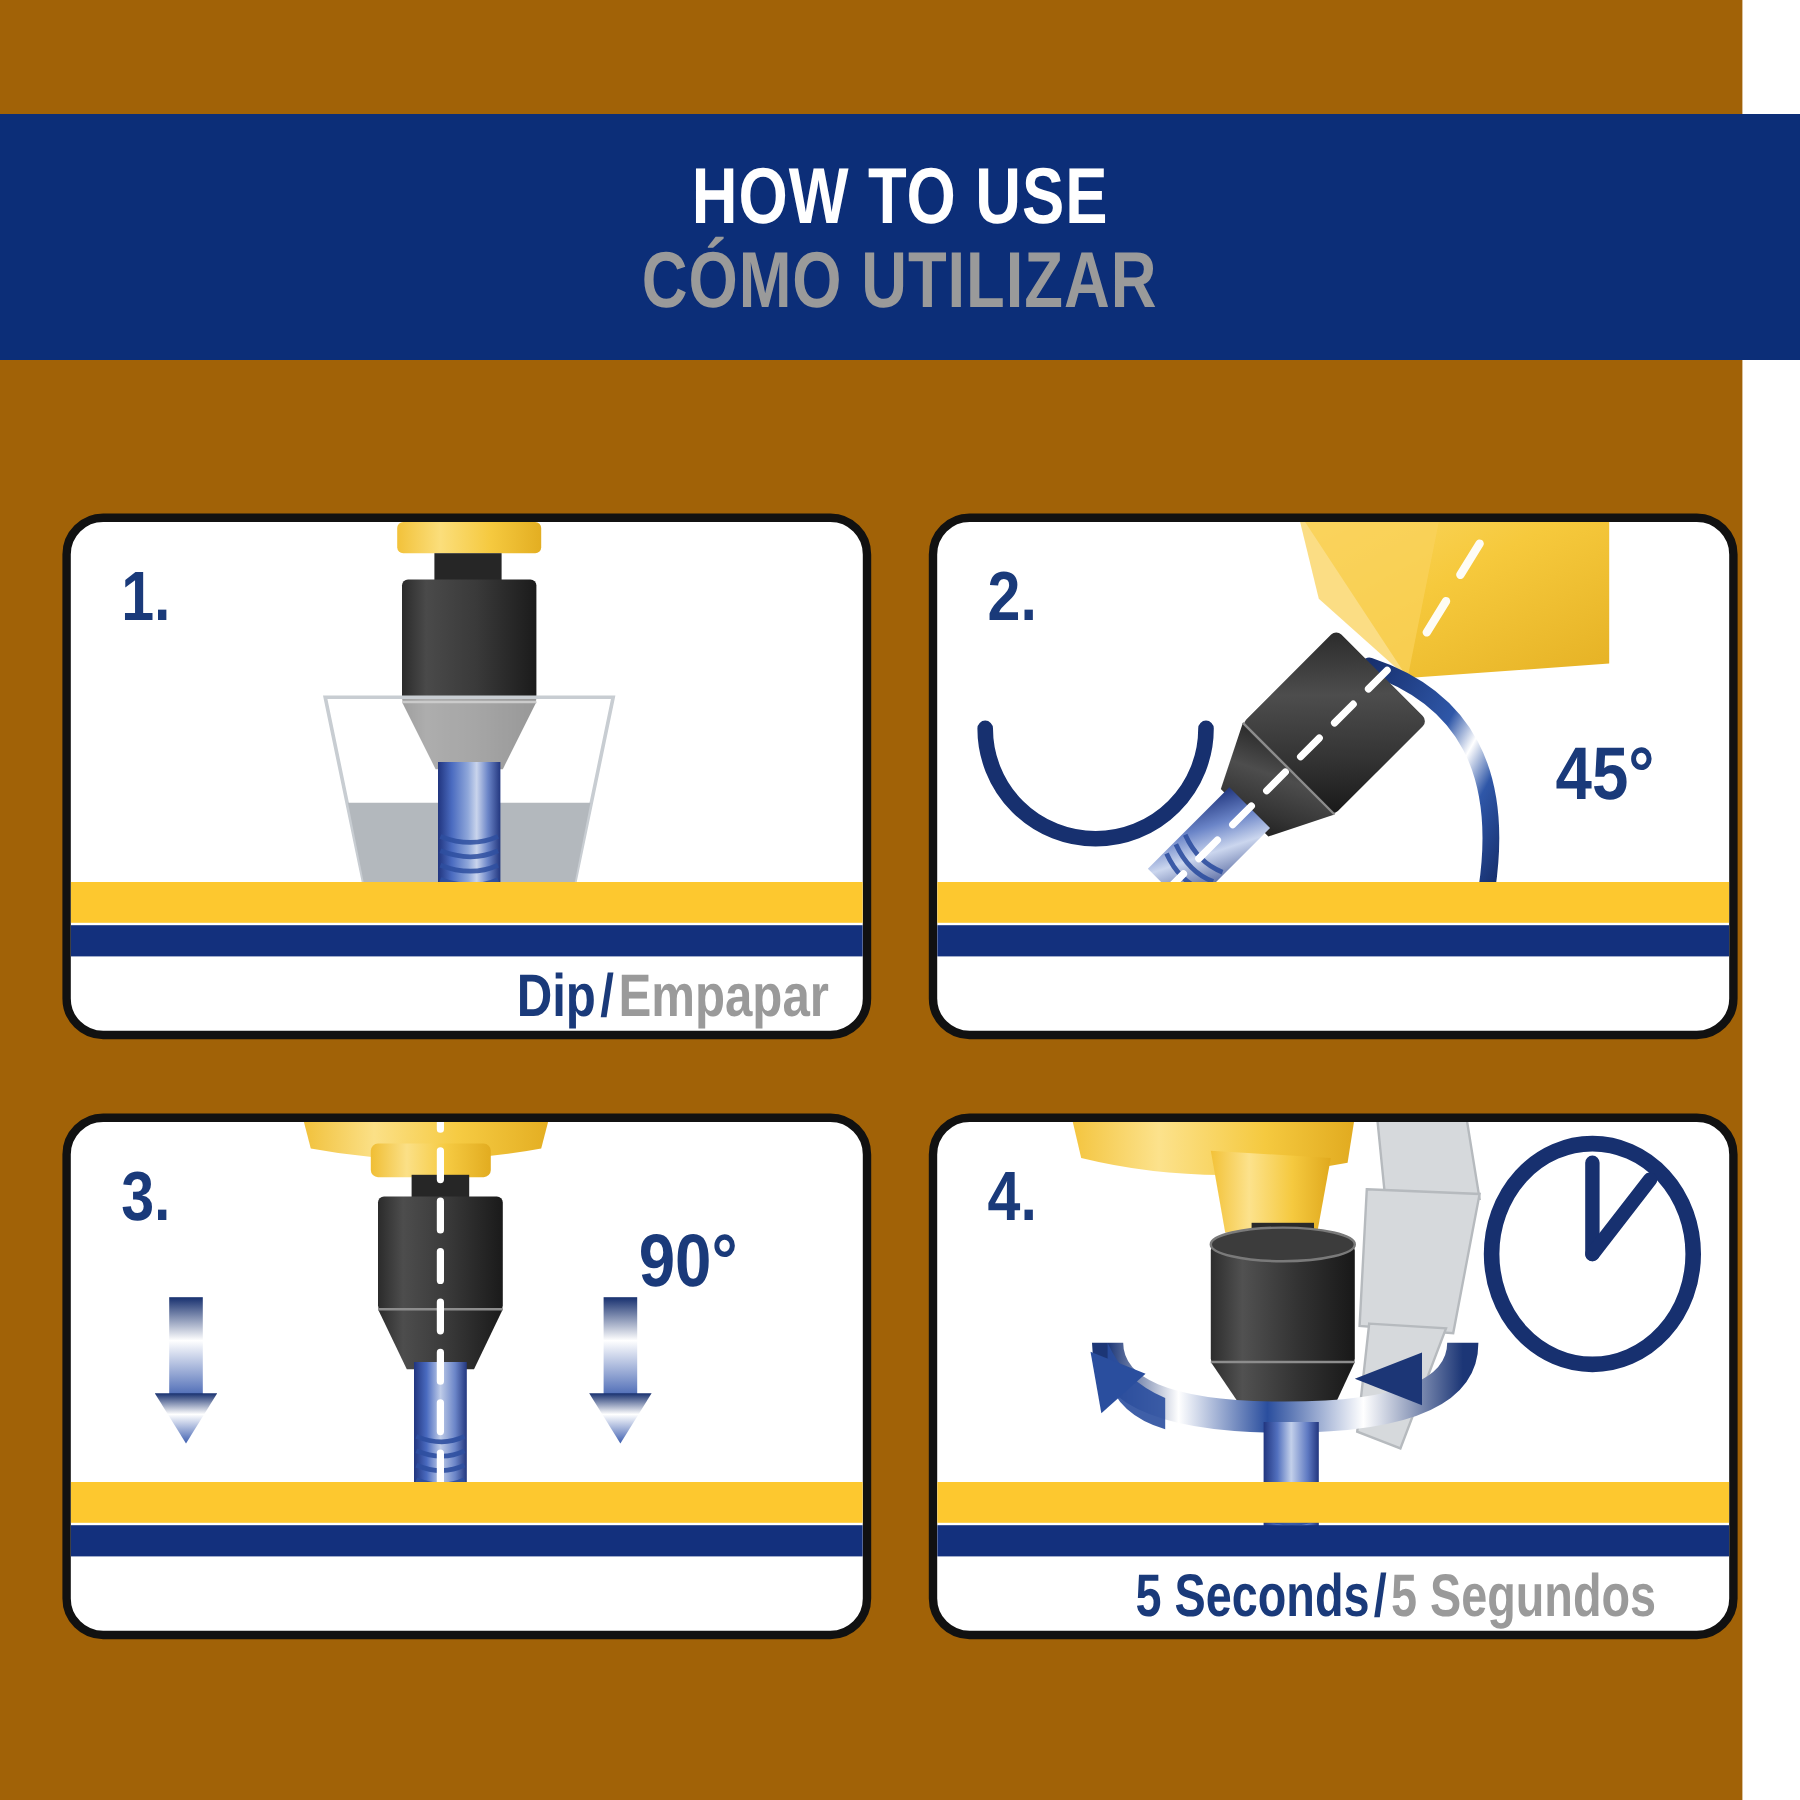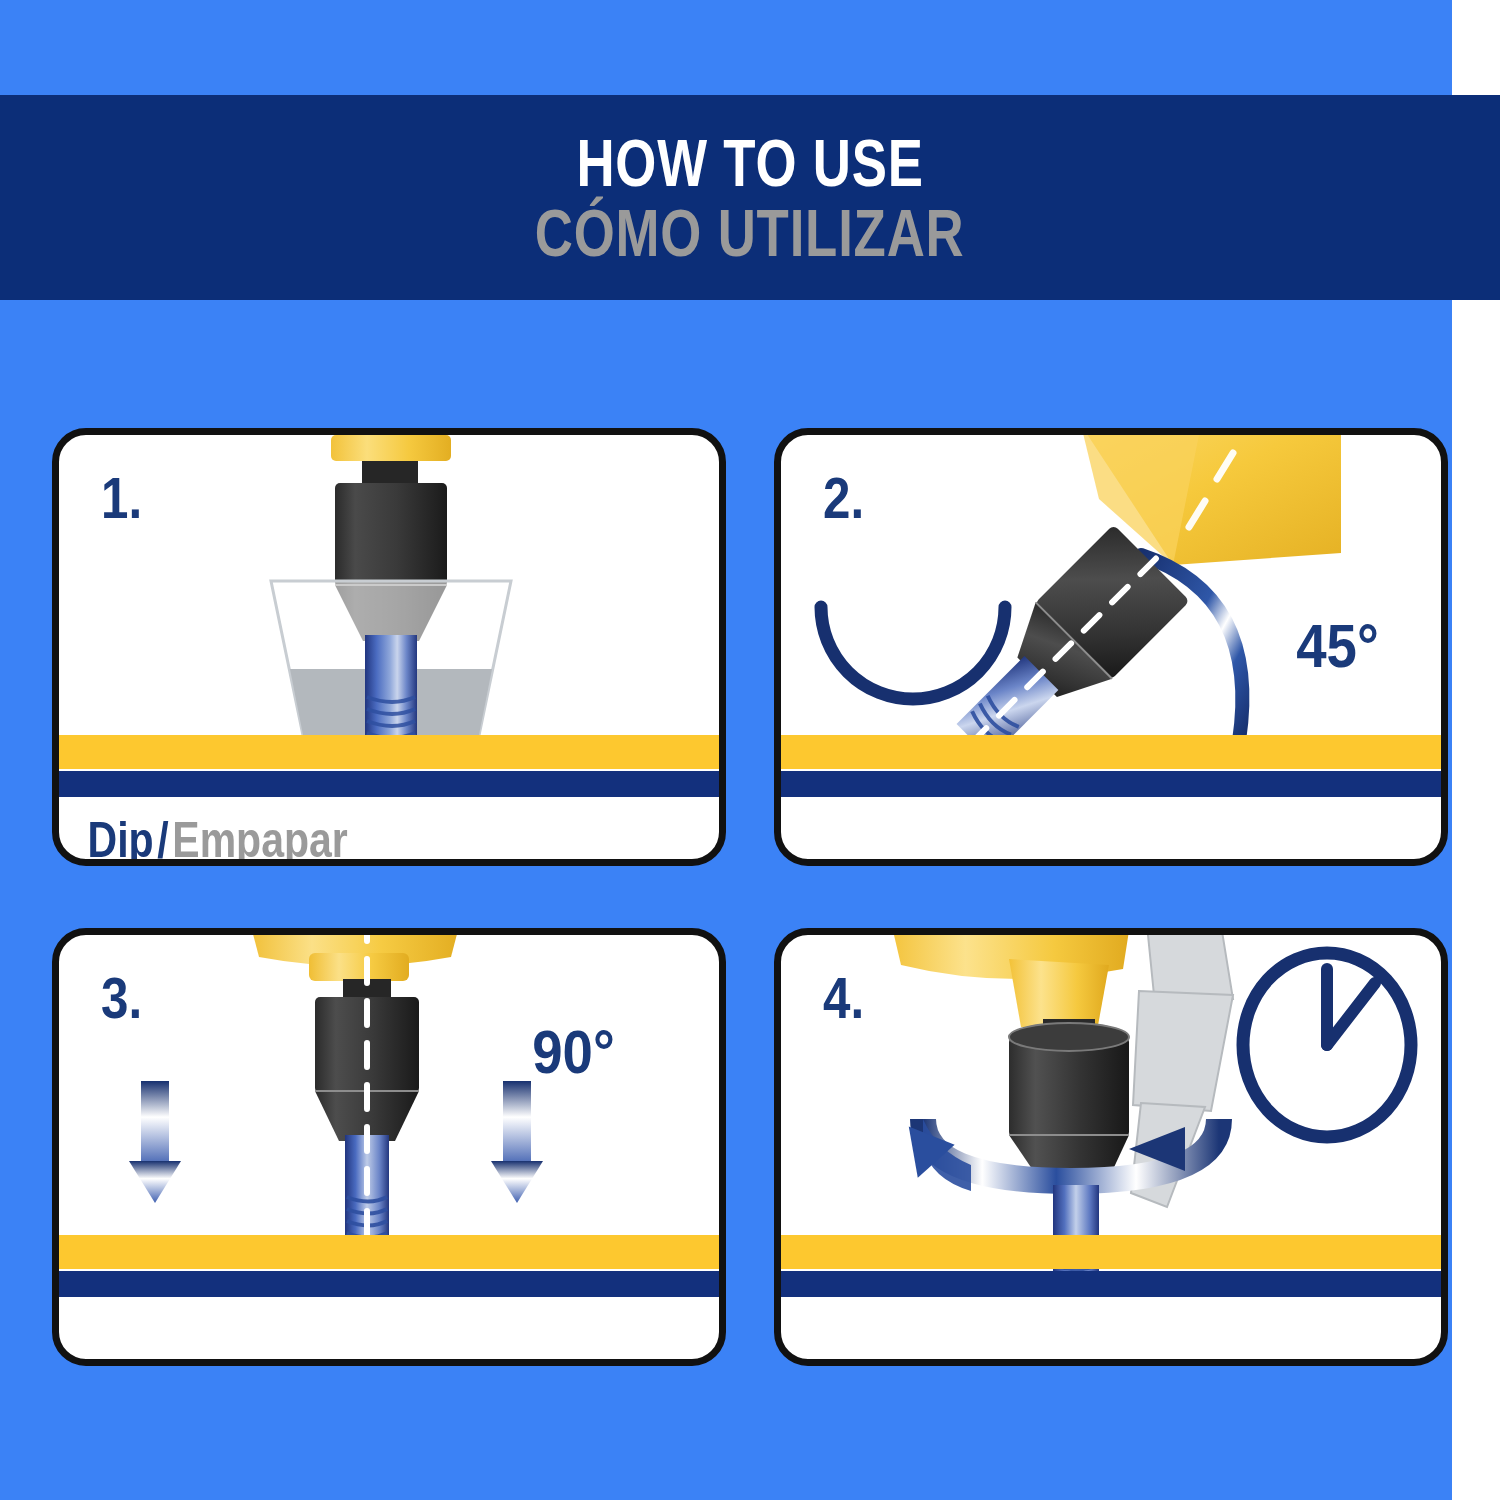--- a/index.html
+++ b/index.html
@@ -2,21 +2,21 @@
 <html><head>
 <meta charset="utf-8">
 <style>
   html,body{margin:0;padding:0;}
   body{
     width:1500px;height:1500px;
     background:#ffffff;
     font-family:"Liberation Sans","DejaVu Sans",sans-serif;
     overflow:hidden;
   }
-  .page{position:relative;width:1452px;height:1500px;background:#3b82f6;}
+  .page{position:relative;width:1452px;height:1500px;background:#a16207;}
 
   
   .banner{
     position:absolute;left:0;top:95px;width:1500px;height:205px;
     background:#0C2E78;
     display:flex;flex-direction:column;align-items:center;justify-content:center;
   }
   .banner-title{
     color:#ffffff;
     font-size:66px;
@@ -72,22 +72,22 @@
   .angle-label{
     position:absolute;
     color:#1A3A7A;font-size:62px;font-weight:bold;
     transform:scaleX(.88);transform-origin:left top;
     line-height:1;white-space:nowrap;
   }
   .a45{right:62px;top:180px;transform-origin:right top;}
   .a90{right:104px;top:86px;transform-origin:right top;}
 
   .caption{
-    position:absolute;left:0;right:0;top:372px;height:66px;
-    display:flex;align-items:center;justify-content:flex-start;
+    position:absolute;left:0;right:0;top:362px;height:66px;
+    display:flex;align-items:center;justify-content:flex-end;
     white-space:nowrap;
   }
   .cap-inner{transform:scaleX(.82);transform-origin:center center;}
   .cap-en{color:#1A3A7A;font-size:50px;font-weight:bold;}
   .cap-sep{color:#1A3A7A;font-size:50px;font-weight:bold;}
   .cap-es{color:#9A9A9A;font-size:50px;font-weight:bold;}
   .p3 .cap-inner,.p4 .cap-inner{transform:scaleX(.78);}
   .p3 .cap-en,.p3 .cap-sep,.p3 .cap-es,
   .p4 .cap-en,.p4 .cap-sep,.p4 .cap-es{font-size:50px;}
 </style>
@@ -355,16 +355,23 @@
           <g stroke="#17306F" fill="none" stroke-linecap="round">
             <ellipse cx="546" cy="110" rx="84" ry="92" stroke-width="13"></ellipse>
             <line x1="546" y1="110" x2="546" y2="34" stroke-width="12"></line>
             <line x1="546" y1="110" x2="594" y2="48" stroke-width="12"></line>
           </g>
         </svg>
       </div>
       <div class="stripe-yellow"></div>
       <div class="stripe-blue"></div>
       <div class="step-num">4.</div>
+      <div class="caption">
+        <span class="cap-inner">
+          <span class="cap-en">5 Seconds</span>
+          <span class="cap-sep">/</span>
+          <span class="cap-es">5 Segundos</span>
+        </span>
+      </div>
     </div>
 
   </div>
 </div>
 
 </body></html>

